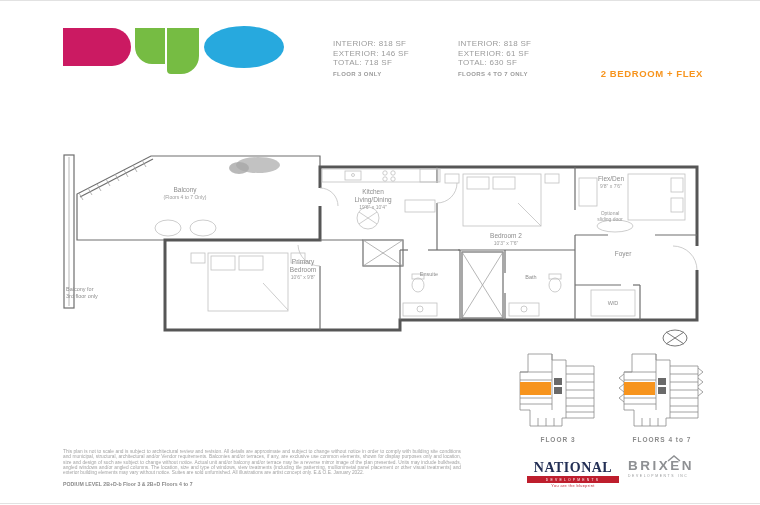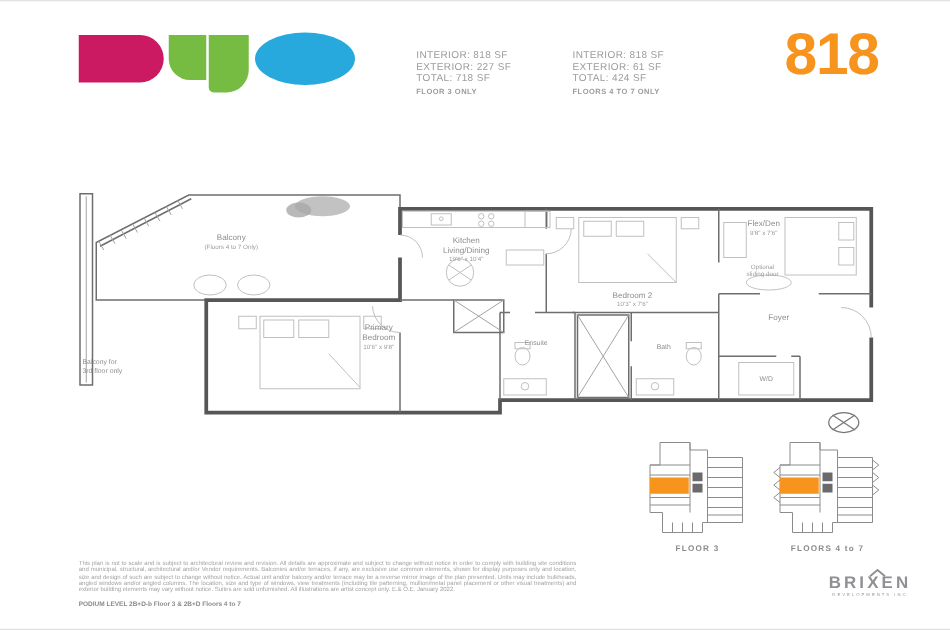--- a/index.html
+++ b/index.html
@@ -38,53 +38,53 @@
   .disclaimer{position:absolute;left:63px;top:449px;width:398px;color:#a3a3a3;
               font-size:4.8px;line-height:5.3px;text-align:justify;}
   .podium{position:absolute;left:63px;top:481px;width:400px;color:#8a8a8a;
           font-size:5.2px;font-weight:bold;}
   .nat{position:absolute;left:527px;top:461px;width:92px;text-align:center;}
   .nat .name{font-family:"Liberation Serif",serif;font-weight:bold;font-size:14px;
              color:#232F55;letter-spacing:.5px;line-height:14px;}
   .nat .band{margin-top:1px;background:#BE1E2D;color:#fff;font-size:3.4px;
              letter-spacing:2.2px;padding:1.5px 0;}
   .nat .tag{margin-top:1px;color:#BE1E2D;font-size:3.8px;letter-spacing:.4px;}
-  .brx{position:absolute;left:656px;top:459px;width:80px;text-align:center;}
+  .brx{position:absolute;left:628px;top:459px;width:80px;}
   .brx .name{font-weight:bold;font-size:13.5px;color:#8E9093;letter-spacing:2.5px;line-height:14px;}
   .brx .sub{margin-top:1px;color:#96989A;font-size:3.4px;letter-spacing:1.6px;}
   .brx .roof{position:absolute;left:39px;top:-4px;}
 </style>
 </head>
 <body>
 <div class="canvas">
 
 <div class="edge" style="top:0"></div>
 <div class="edge" style="top:503px"></div>
 
 <div class="logo">
   <div class="d"></div>
   <div class="u1"></div>
   <div class="u2"></div>
   <div class="o"></div>
 </div>
 
 <div class="spec" style="left:333px">
   <div>INTERIOR: 818 SF</div>
-  <div>EXTERIOR: 227 SF</div>
+  <div>EXTERIOR: 146 SF</div>
   <div>TOTAL: 718 SF</div>
   <div class="fl">FLOOR 3 ONLY</div>
 </div>
 <div class="spec" style="left:458px">
   <div>INTERIOR: 818 SF</div>
   <div>EXTERIOR: 61 SF</div>
-  <div>TOTAL: 424 SF</div>
+  <div>TOTAL: 630 SF</div>
   <div class="fl">FLOORS 4 TO 7 ONLY</div>
 </div>
 
-<div class="unitnum">818</div>
+<div class="unittype">2 BEDROOM + FLEX</div>
 
 <svg class="plan" viewBox="0 0 640 185">
 
   <g>
     <path class="win" d="M14,92 L14,46 L88,8 L257,8 L257,92 Z"></path>
     <path class="win" d="M17,49 L90,11"></path>
     <line class="hatch" x1="16" y1="45" x2="20" y2="52"></line>
         <line class="hatch" x1="25" y1="40" x2="29" y2="47"></line>
     <line class="hatch" x1="34" y1="36" x2="38" y2="43"></line>
         <line class="hatch" x1="43" y1="31" x2="47" y2="38"></line>
@@ -286,20 +286,25 @@
     <rect x="46" y="26" width="8" height="7" fill="#6a6a6a"></rect>
     <rect x="46" y="35" width="8" height="7" fill="#6a6a6a"></rect>
     <rect x="12" y="30" width="31" height="13" fill="#F7941D"></rect>
   </svg>
 </div>
 <div class="kp-label" style="left:612px">FLOORS 4 to 7</div>
 
 <div class="disclaimer">This plan is not to scale and is subject to architectural review and revision. All details are approximate and subject to change without notice in order to comply with building site conditions and municipal, structural, architectural and/or Vendor requirements. Balconies and/or terraces, if any, are exclusive use common elements, shown for display purposes only and location, size and design of such are subject to change without notice. Actual unit and/or balcony and/or terrace may be a reverse mirror image of the plan presented. Units may include bulkheads, angled windows and/or angled columns. The location, size and type of windows, view treatments (including tile patterning, mullion/metal panel placement or other visual treatments) and exterior building elements may vary without notice. Suites are sold unfurnished. All illustrations are artist concept only. E.&amp; O.E. January 2022.</div>
 <div class="podium">PODIUM LEVEL 2B+D-b Floor 3 &amp; 2B+D Floors 4 to 7</div>
 
+<div class="nat">
+  <div class="name">NATIONAL</div>
+  <div class="band">DEVELOPMENTS</div>
+  <div class="tag">You are the blueprint</div>
+</div>
 
 <div class="brx">
   <svg class="roof" width="14" height="7" viewBox="0 0 14 7">
     <polyline points="1,6 7,1 13,6" fill="none" stroke="#8E9093" stroke-width="1.5"></polyline>
   </svg>
   <div class="name">BRIXEN</div>
   <div class="sub">DEVELOPMENTS INC</div>
 </div>
 
 </div>

